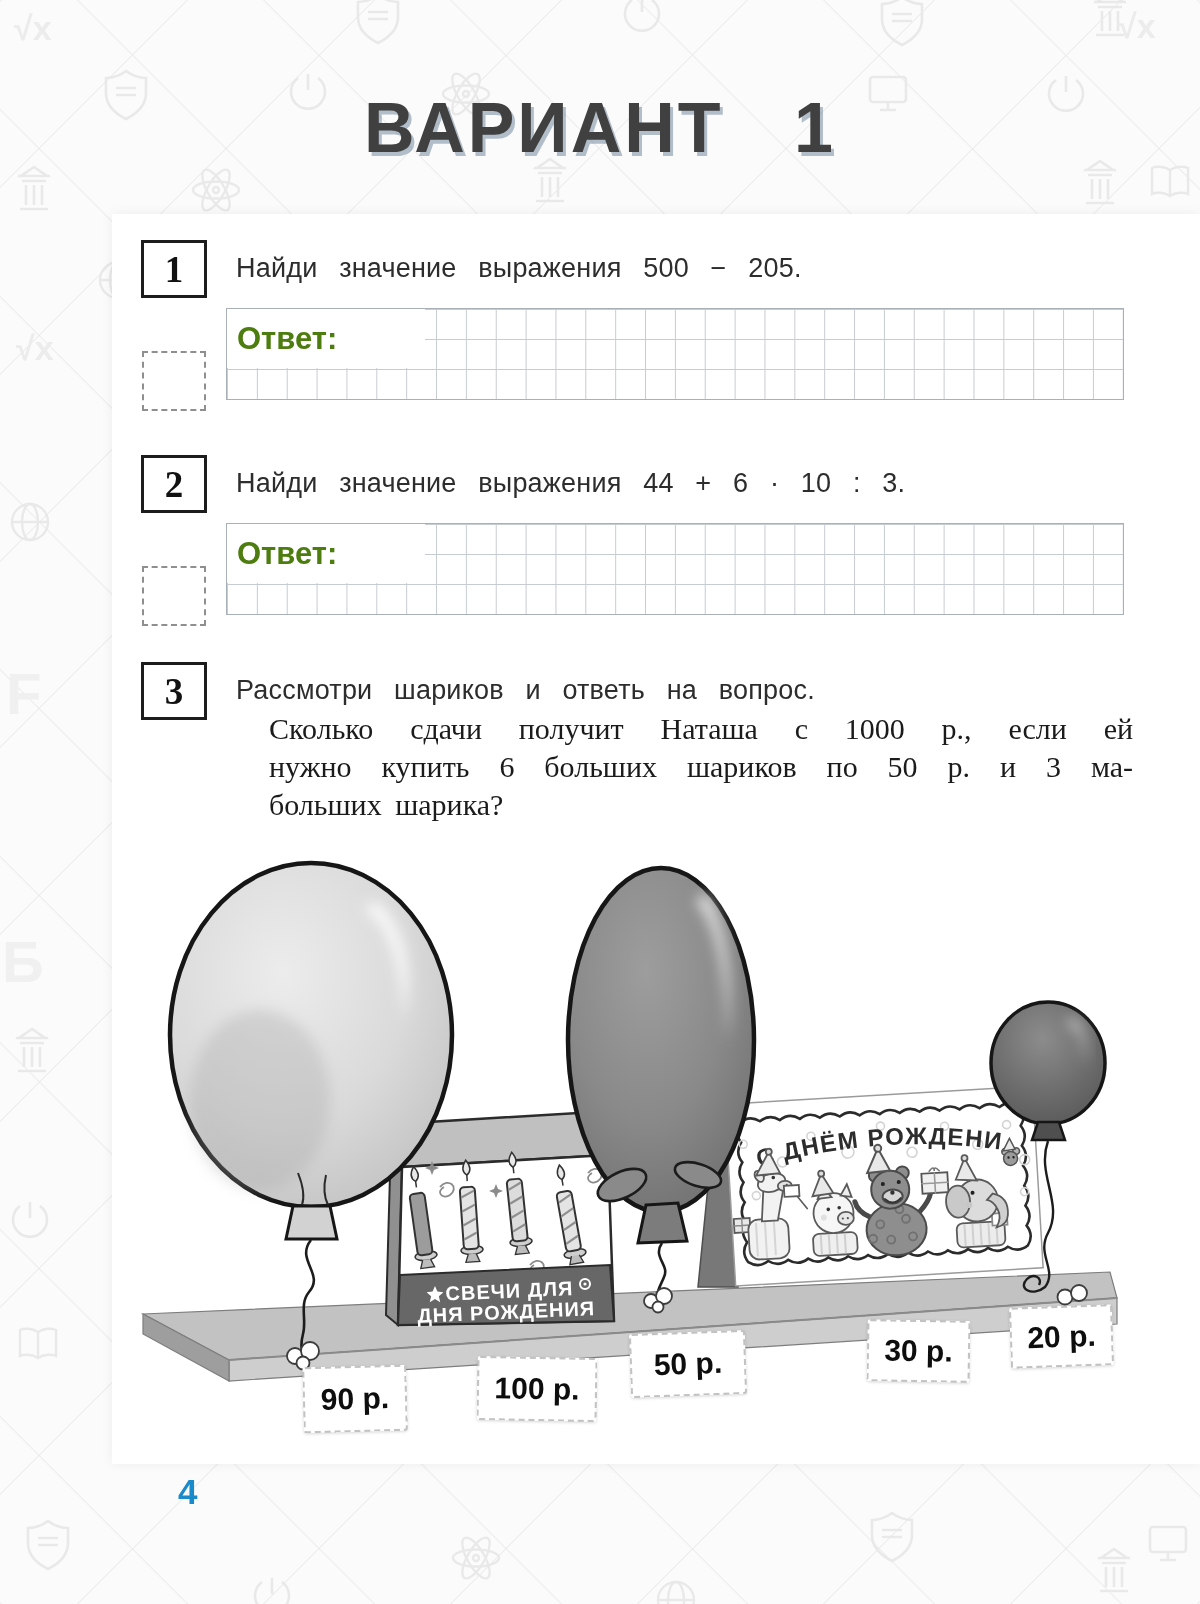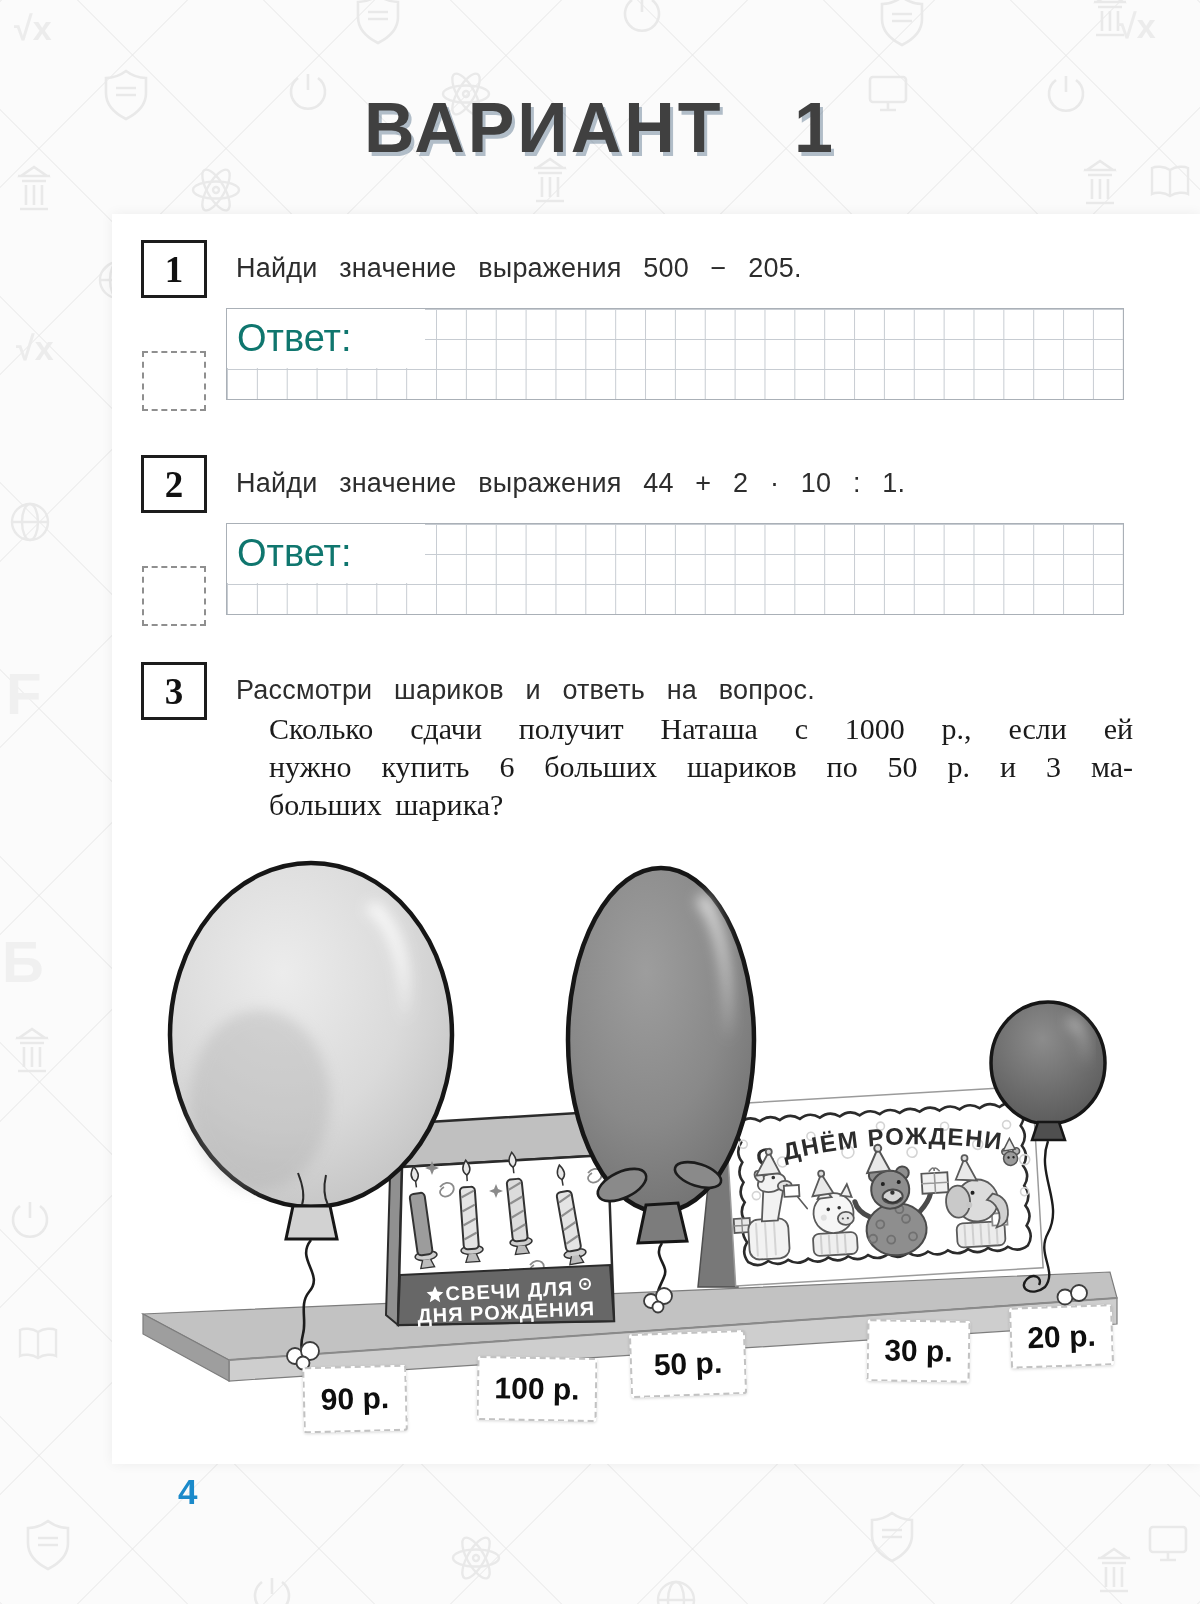--- a/index.html
+++ b/index.html
@@ -35,21 +35,21 @@
     position:absolute;left:226px;width:896px;height:90px;background-color:#fff;
     background-image:
       linear-gradient(to right,#c7ccd2 1px,transparent 1px),
       linear-gradient(to bottom,#c7ccd2 1px,transparent 1px);
     background-size:29.87px 30px;
     border:1px solid #aab0b7;
   }
   .anslabel{
     position:absolute;left:227px;width:198px;height:59px;background:#fff;
     display:flex;align-items:center;padding-left:10px;box-sizing:border-box;
-    font-weight:normal;font-size:38px;color:#0f766e;
+    font-weight:bold;font-size:31px;color:#4d7c0f;
   }
   .dashbox{
     position:absolute;left:142px;width:60px;height:56px;
     border:2.5px dashed #8f8f8f;background:transparent;
   }
   .prob{
     position:absolute;left:237px;width:864px;
     font-family:"Liberation Serif",serif;font-size:30px;line-height:38px;color:#1b1b1b;
     word-spacing:6px;
     margin-left:32px;
@@ -149,21 +149,21 @@
   <div>
     <div class="numbox" style="top:240px">1</div>
     <div class="tasktext" style="top:253px">Найди значение выражения 500 − 205.</div>
     <div class="grid" style="top:308px"></div>
     <div class="anslabel" style="top:309px">Ответ:</div>
     <div class="dashbox" style="top:351px"></div>
   </div>
 
   <div>
     <div class="numbox" style="top:455px">2</div>
-    <div class="tasktext" style="top:468px">Найди значение выражения 44 + 2 · 10 : 1.</div>
+    <div class="tasktext" style="top:468px">Найди значение выражения 44 + 6 · 10 : 3.</div>
     <div class="grid" style="top:523px"></div>
     <div class="anslabel" style="top:524px">Ответ:</div>
     <div class="dashbox" style="top:566px"></div>
   </div>
 
   <div>
     <div class="numbox" style="top:662px">3</div>
     <div class="tasktext" style="top:675px">Рассмотри шариков и ответь на вопрос.</div>
     <div class="prob" style="top:710px">
       <div class="j">Сколько сдачи получит Наташа с 1000 р., если ей</div>

